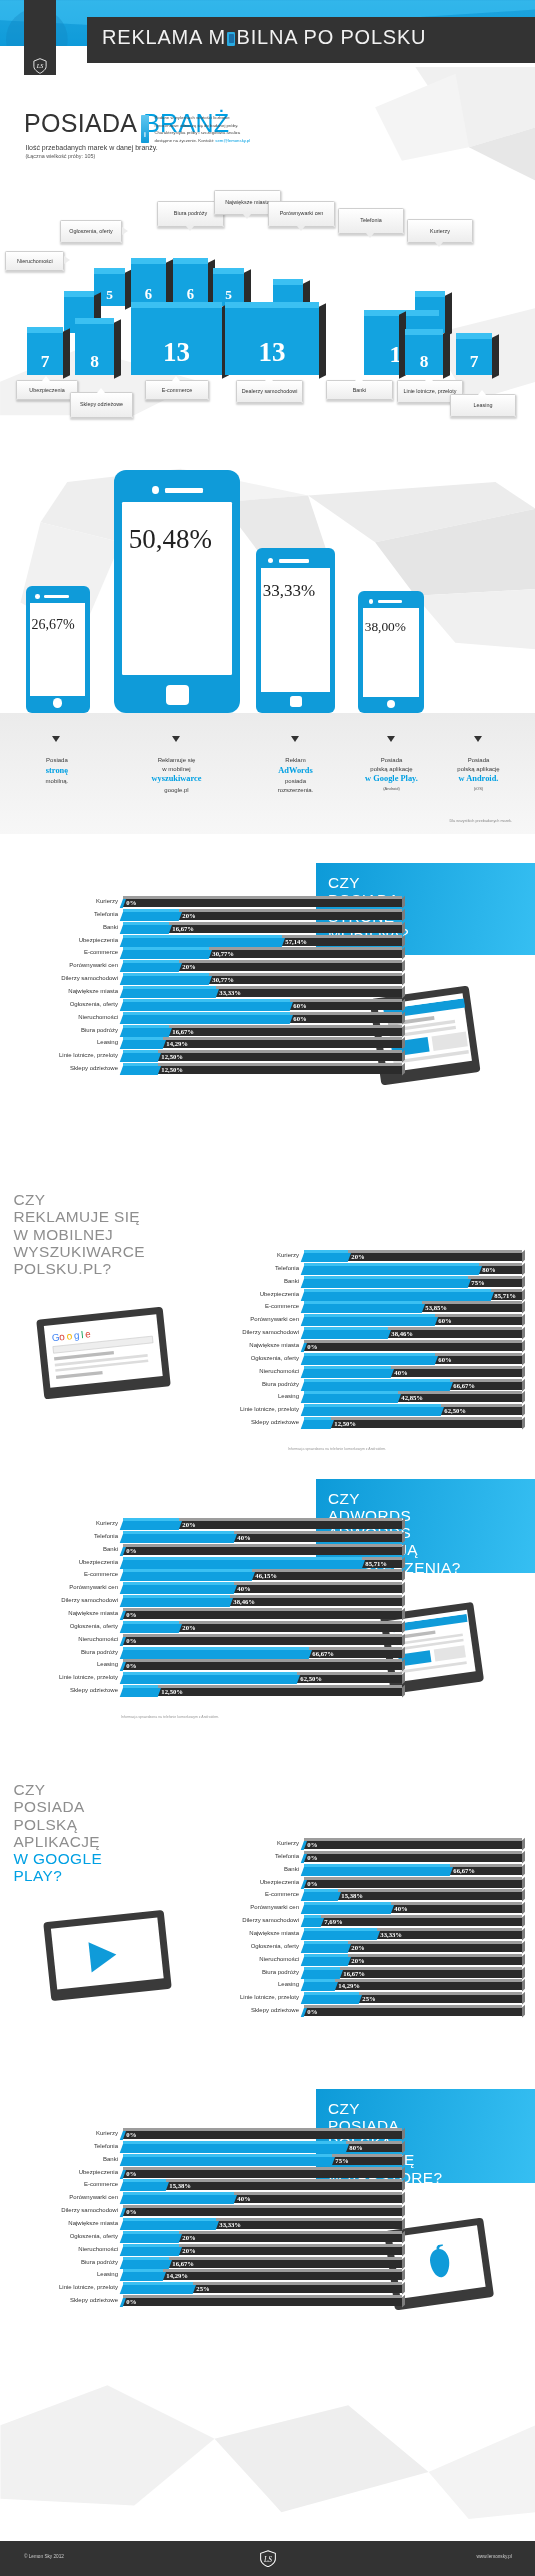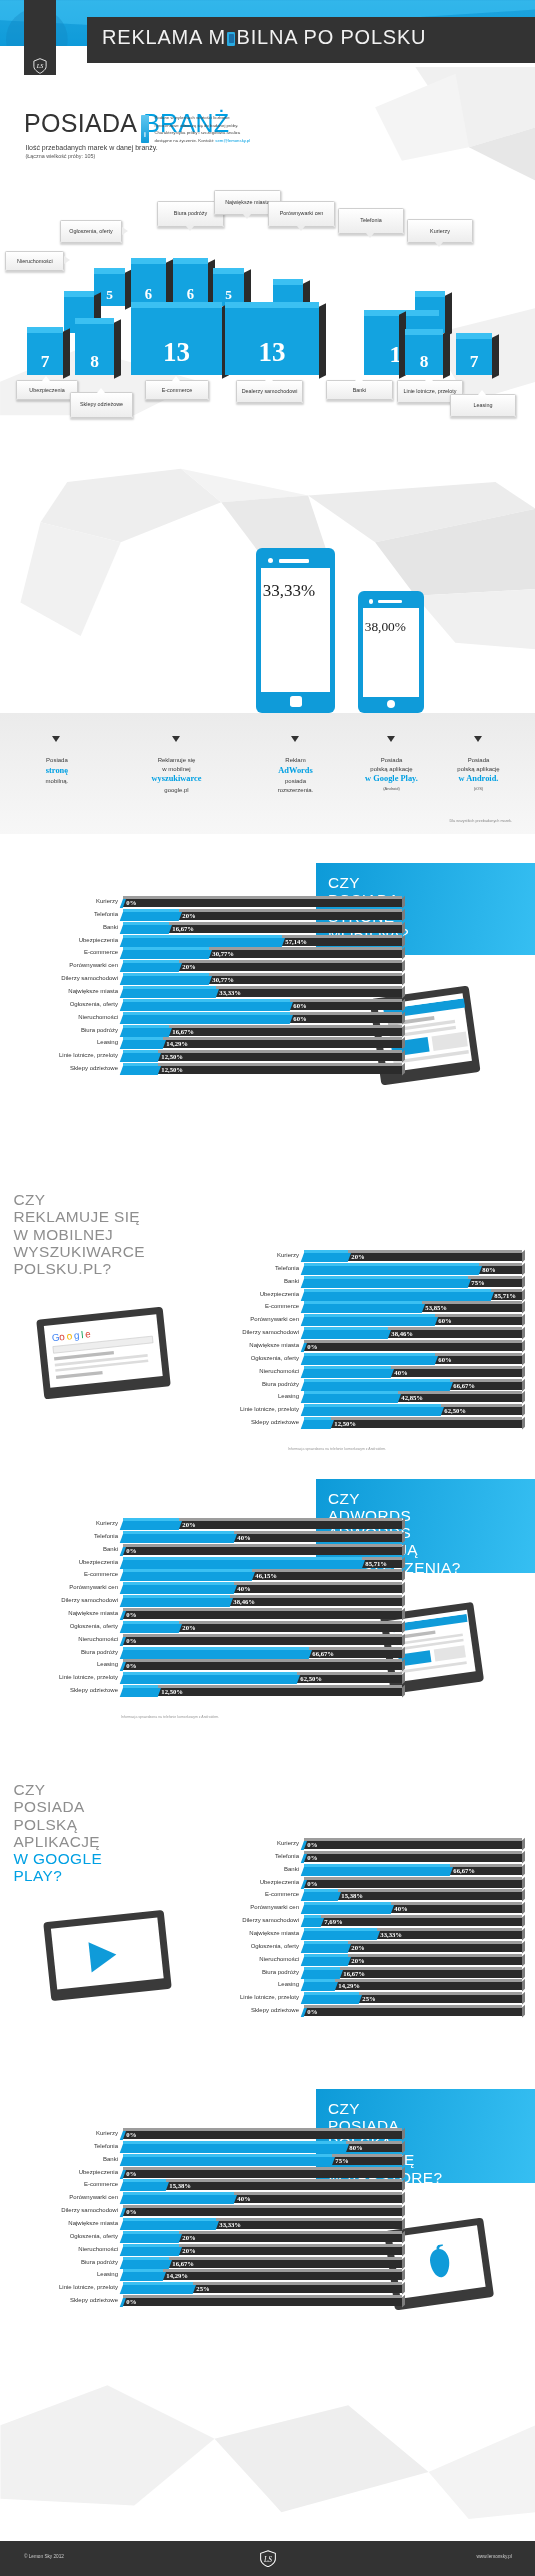--- a/index.html
+++ b/index.html
@@ -341,21 +341,37 @@
       <polygon points="330,60 460,50 500,170 420,180" fill="#e9e9e9"></polygon>
       <polygon points="460,50 740,30 800,70 560,120" fill="#ececec"></polygon>
       <polygon points="560,120 800,70 800,190 620,200" fill="#e5e5e5"></polygon>
       <polygon points="60,90 180,120 120,260 30,210" fill="#f1f1f1"></polygon>
       <polygon points="620,200 800,190 800,280 680,270" fill="#f0f0f0"></polygon>
     </svg>
   </div>
 
   <div class="phones-band">
 
-
+    <div class="phone" style="left:25.5px;top:117px;width:64px;height:127px;">
+      <div class="body"></div>
+      <div class="cam" style="left:9.4px;top:8px;width:4.7px;height:4.7px;"></div>
+      <div class="spk" style="left:18px;top:8.7px;width:25.5px;height:3.3px;"></div>
+      <div class="screen" style="left:4.7px;top:17.4px;right:4.7px;bottom:17.4px;"></div>
+      <div class="home" style="left:50%;margin-left:-4.7px;bottom:5.4px;width:9.4px;height:9.4px;"></div>
+      <div class="pct" style="left:6px;top:31px;font-size:14px;">26,67%</div>
+    </div>
+
+    <div class="phone" style="left:114px;top:1.3px;width:126px;height:243px;">
+      <div class="body" style="border-radius:12px;"></div>
+      <div class="cam" style="left:38px;top:16px;width:6.7px;height:8px;border-radius:50%;"></div>
+      <div class="spk" style="left:51px;top:18px;width:38px;height:4.7px;"></div>
+      <div class="screen" style="left:8px;top:32px;right:8px;bottom:38px;border-radius:1.3px;"></div>
+      <div class="home" style="left:50%;margin-left:-11.4px;bottom:8px;width:23px;height:20px;border-radius:4px;"></div>
+      <div class="pct" style="left:14.7px;top:54px;font-size:27px;">50,48%</div>
+    </div>
 
     <div class="phone" style="left:256px;top:79px;width:79px;height:165px;">
       <div class="body"></div>
       <div class="cam" style="left:12px;top:10px;width:5.4px;height:5.4px;"></div>
       <div class="spk" style="left:23px;top:10.7px;width:29.5px;height:4px;"></div>
       <div class="screen" style="left:5.4px;top:20px;right:5.4px;bottom:21.4px;"></div>
       <div class="home" style="left:50%;margin-left:-5.4px;bottom:6px;width:11.4px;height:10.7px;border-radius:2.7px;"></div>
       <div class="pct" style="left:6.7px;top:33px;font-size:17px;">33,33%</div>
     </div>
 

